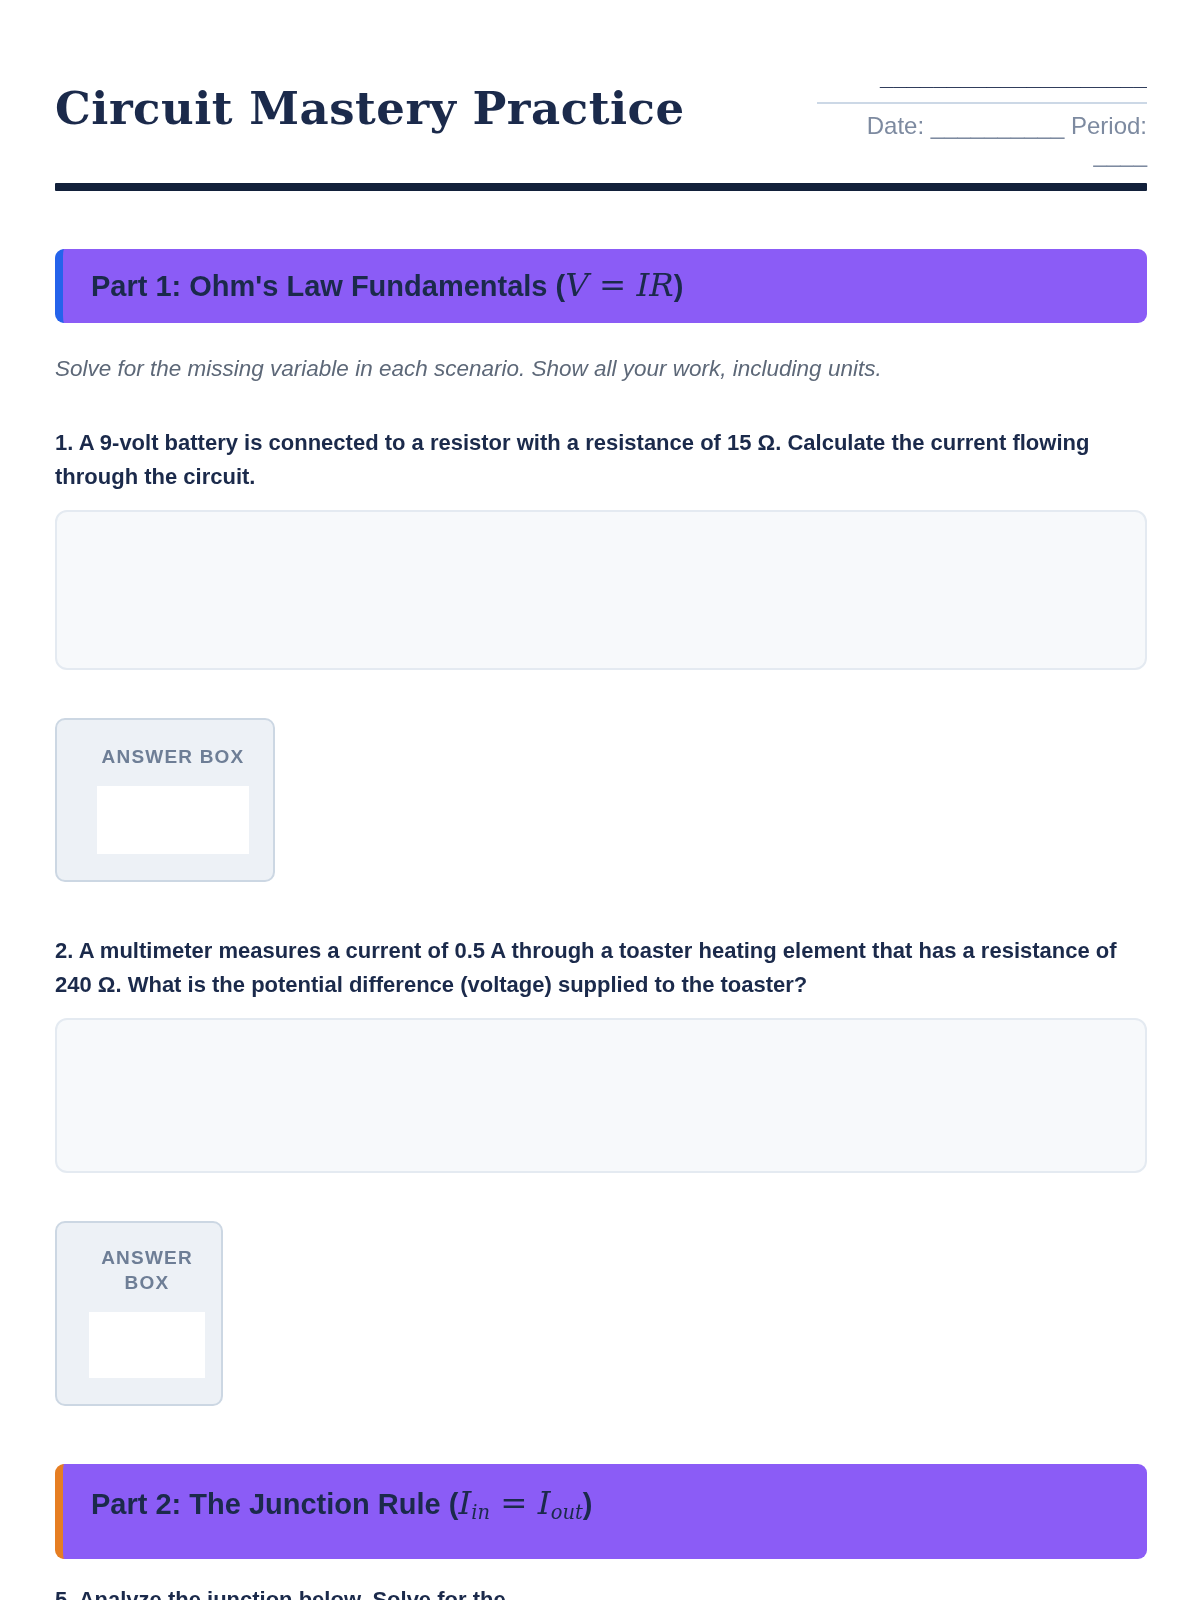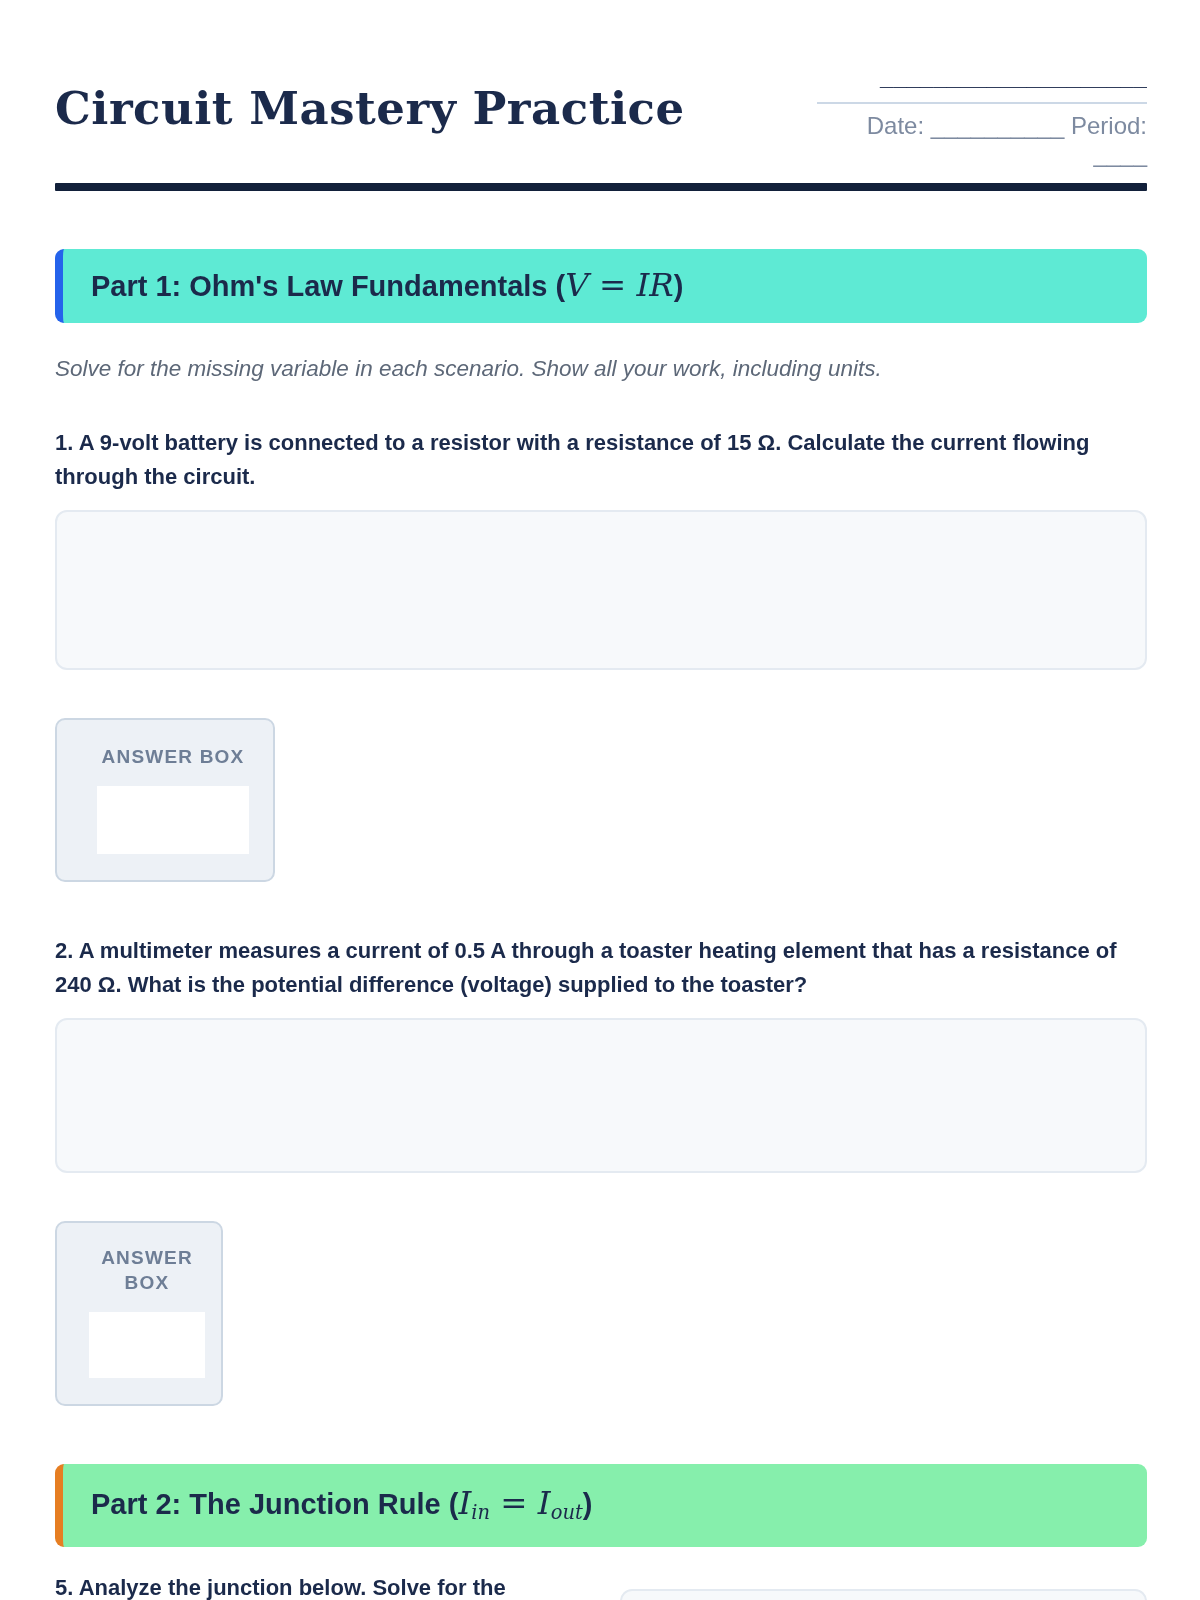--- a/index.html
+++ b/index.html
@@ -42,22 +42,22 @@
 
   
   .section-heading {
     margin-top: 58px;
     border-radius: 9px;
     padding: 17px 28px 19px 28px;
     font-size: 29px;
     font-weight: 700;
     color: #1b2a4b;
   }
-  .section-heading.blue { background: #5eead4; border-left: 8px solid #2563eb; }
-  .section-heading.yellow { background: #86efac; border-left: 8px solid #e67e22; padding-top: 20px; padding-bottom: 22px; }
+  .section-heading.blue { background: #8b5cf6; border-left: 8px solid #2563eb; }
+  .section-heading.yellow { background: #8b5cf6; border-left: 8px solid #e67e22; padding-top: 20px; padding-bottom: 34px; }
   .math {
     font-family: "DejaVu Serif", serif;
     font-style: italic;
     font-weight: 400;
     font-size: 1.12em;
   }
   .math sub { font-size: 0.6em; font-style: italic; vertical-align: -0.28em; letter-spacing: 0; }
 
   .instructions {
     margin-top: 33px;

